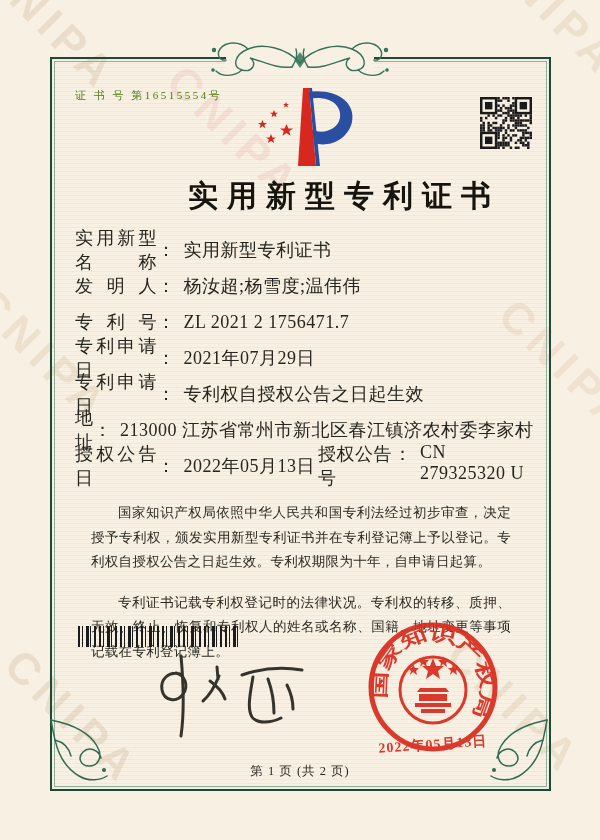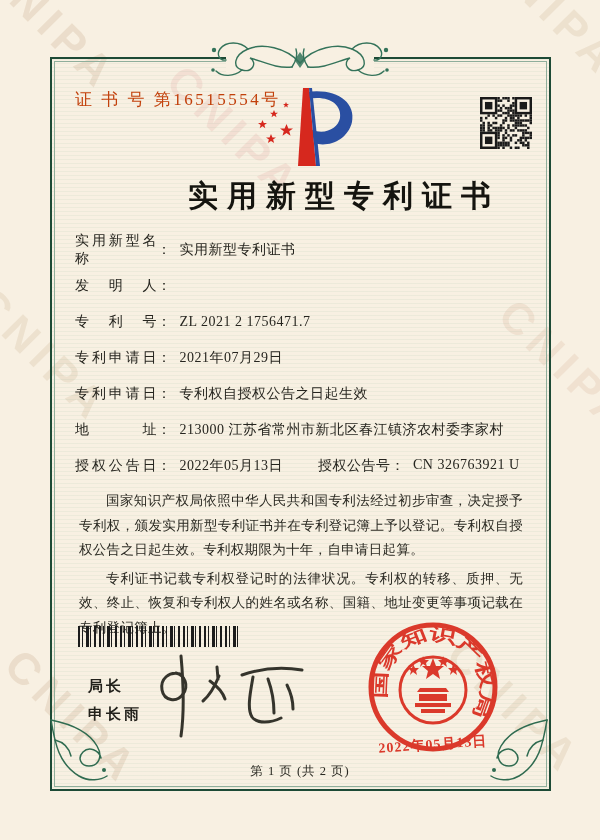--- a/index.html
+++ b/index.html
@@ -15,34 +15,34 @@
   .wm6{left:430px;top:682px;color:rgba(205,180,150,.26);}
   .wm7{left:150px;top:108px;color:rgba(232,185,175,.30);}
   .frame{position:absolute;left:50px;top:57px;width:497px;height:730px;
          border:2.5px solid #1d4a36;
          background:repeating-linear-gradient(180deg,rgba(120,170,140,.09) 0 1px,rgba(120,170,140,0) 1px 4px);}
   .frame::before{content:"";position:absolute;inset:2px;border:1px solid #8fae9b;pointer-events:none;}
   .ornament-top{position:absolute;left:200px;top:37px;width:200px;height:42px;}
   .corner{position:absolute;width:66px;height:66px;}
   .corner.bl{left:45px;top:716px;}
   .corner.br{left:487px;top:716px;transform:scaleX(-1);}
-  .cert-no{position:absolute;left:75px;top:88px;font-size:17px;letter-spacing:2.5px;color:#c2410c;}
+  .cert-no{position:absolute;left:75px;top:88px;font-size:11px;letter-spacing:2.5px;color:#4d7c0f;}
   .logo{position:absolute;left:250px;top:86px;width:112px;height:82px;}
   .qr{position:absolute;left:480px;top:97px;width:52px;height:52px;}
   .title{position:absolute;left:0;top:176px;width:100%;text-align:center;
          font-size:30px;font-weight:700;letter-spacing:9px;color:#15140f;padding-left:44px;}
-  .fields{position:absolute;left:75px;top:232px;width:455px;font-size:14px;letter-spacing:.5px;}
+  .fields{position:absolute;left:75px;top:232px;width:455px;font-size:18px;letter-spacing:.5px;}
   .frow{height:36px;display:flex;align-items:center;position:relative;}
   .flabel{display:inline-block;width:82px;text-align:justify;text-align-last:justify;}
   .colon{margin-right:8px;}
   .fvalue{white-space:nowrap;}
   .pair2{position:absolute;left:243px;display:flex;align-items:flex-start;}
   .body-text{position:absolute;left:75px;top:485px;width:452px;font-size:13.5px;
              line-height:1.82;text-align:justify;letter-spacing:.3px;color:#2a2922;}
-  .body-text p{margin:4px;text-indent:2em;}
+  .body-text p{margin:16px;text-indent:2em;}
   .barcode{position:absolute;left:78px;top:626px;width:162px;height:21px;
     background-image:repeating-linear-gradient(90deg,
       #1c1c1c 0,#1c1c1c 2px,rgba(0,0,0,0) 2px,rgba(0,0,0,0) 4px,
       #1c1c1c 4px,#1c1c1c 5px,rgba(0,0,0,0) 5px,rgba(0,0,0,0) 8px,
       #1c1c1c 8px,#1c1c1c 11px,rgba(0,0,0,0) 11px,rgba(0,0,0,0) 12px,
       #1c1c1c 12px,#1c1c1c 13px,rgba(0,0,0,0) 13px,rgba(0,0,0,0) 16px,
       #1c1c1c 16px,#1c1c1c 18px,rgba(0,0,0,0) 18px,rgba(0,0,0,0) 21px);}
   .sign-block{position:absolute;left:88px;top:672px;
               font-family:"Liberation Sans","DejaVu Sans",sans-serif;
               font-size:15px;font-weight:600;color:#23221c;letter-spacing:3px;line-height:1.85;}
@@ -287,20 +287,21 @@
 
   <div class="fields">
     <div class="frow">
       <span class="flabel">实用新型名称</span>
         <span class="colon">：</span>
       <span class="fvalue">实用新型专利证书</span>
     </div>
     <div class="frow">
       <span class="flabel">发明人</span>
         <span class="colon">：</span>
+      <span class="fvalue">杨汝超;杨雪度;温伟伟</span>
     </div>
     <div class="frow">
       <span class="flabel">专利号</span>
         <span class="colon">：</span>
       <span class="fvalue">ZL 2021 2 1756471.7</span>
     </div>
     <div class="frow">
       <span class="flabel">专利申请日</span>
         <span class="colon">：</span>
       <span class="fvalue">2021年07月29日</span>
@@ -315,36 +316,32 @@
         <span class="colon">：</span>
       <span class="fvalue">213000 江苏省常州市新北区春江镇济农村委李家村</span>
     </div>
     <div class="frow">
       <span class="flabel">授权公告日</span>
         <span class="colon">：</span>
       <span class="fvalue">2022年05月13日</span>
       <span class="pair2">
         <span>授权公告号</span>
           <span class="colon">：</span>
-        <span>CN 326763921 U</span>
+        <span>CN 279325320 U</span>
       </span>
     </div>
   </div>
 
   <div class="body-text">
     <p>国家知识产权局依照中华人民共和国专利法经过初步审查，决定授予专利权，颁发实用新型专利证书并在专利登记簿上予以登记。专利权自授权公告之日起生效。专利权期限为十年，自申请日起算。</p>
     <p>专利证书记载专利权登记时的法律状况。专利权的转移、质押、无效、终止、恢复和专利权人的姓名或名称、国籍、地址变更等事项记载在专利登记簿上。</p>
   </div>
 
   <div class="barcode"></div>
 
-  <div class="sign-block">
-    <div>局长</div>
-    <div>申长雨</div>
-  </div>
 
   <svg class="sig" viewBox="0 0 185 98">
     <g stroke="#35342c" fill="none" stroke-width="3" stroke-linecap="round" stroke-linejoin="round">
       <path d="M40,28 C29,25 20,33 22,44 C24,55 37,57 43,48 C49,40 45,29 36,27"></path>
       <path d="M41,10 C43,32 45,62 41,90"></path>
       <path d="M79,30 C75,40 70,49 63,55 M70,35 C77,40 83,47 85,53 M77,21 L78,33"></path>
       <path d="M102,29 C122,22 144,21 162,24"></path>
       <path d="M113,31 C110,48 107,63 112,71 C117,78 131,77 141,72"></path>
       <path d="M128,33 C132,44 134,56 134,67 M147,39 C151,47 153,56 153,63"></path>
     </g>

